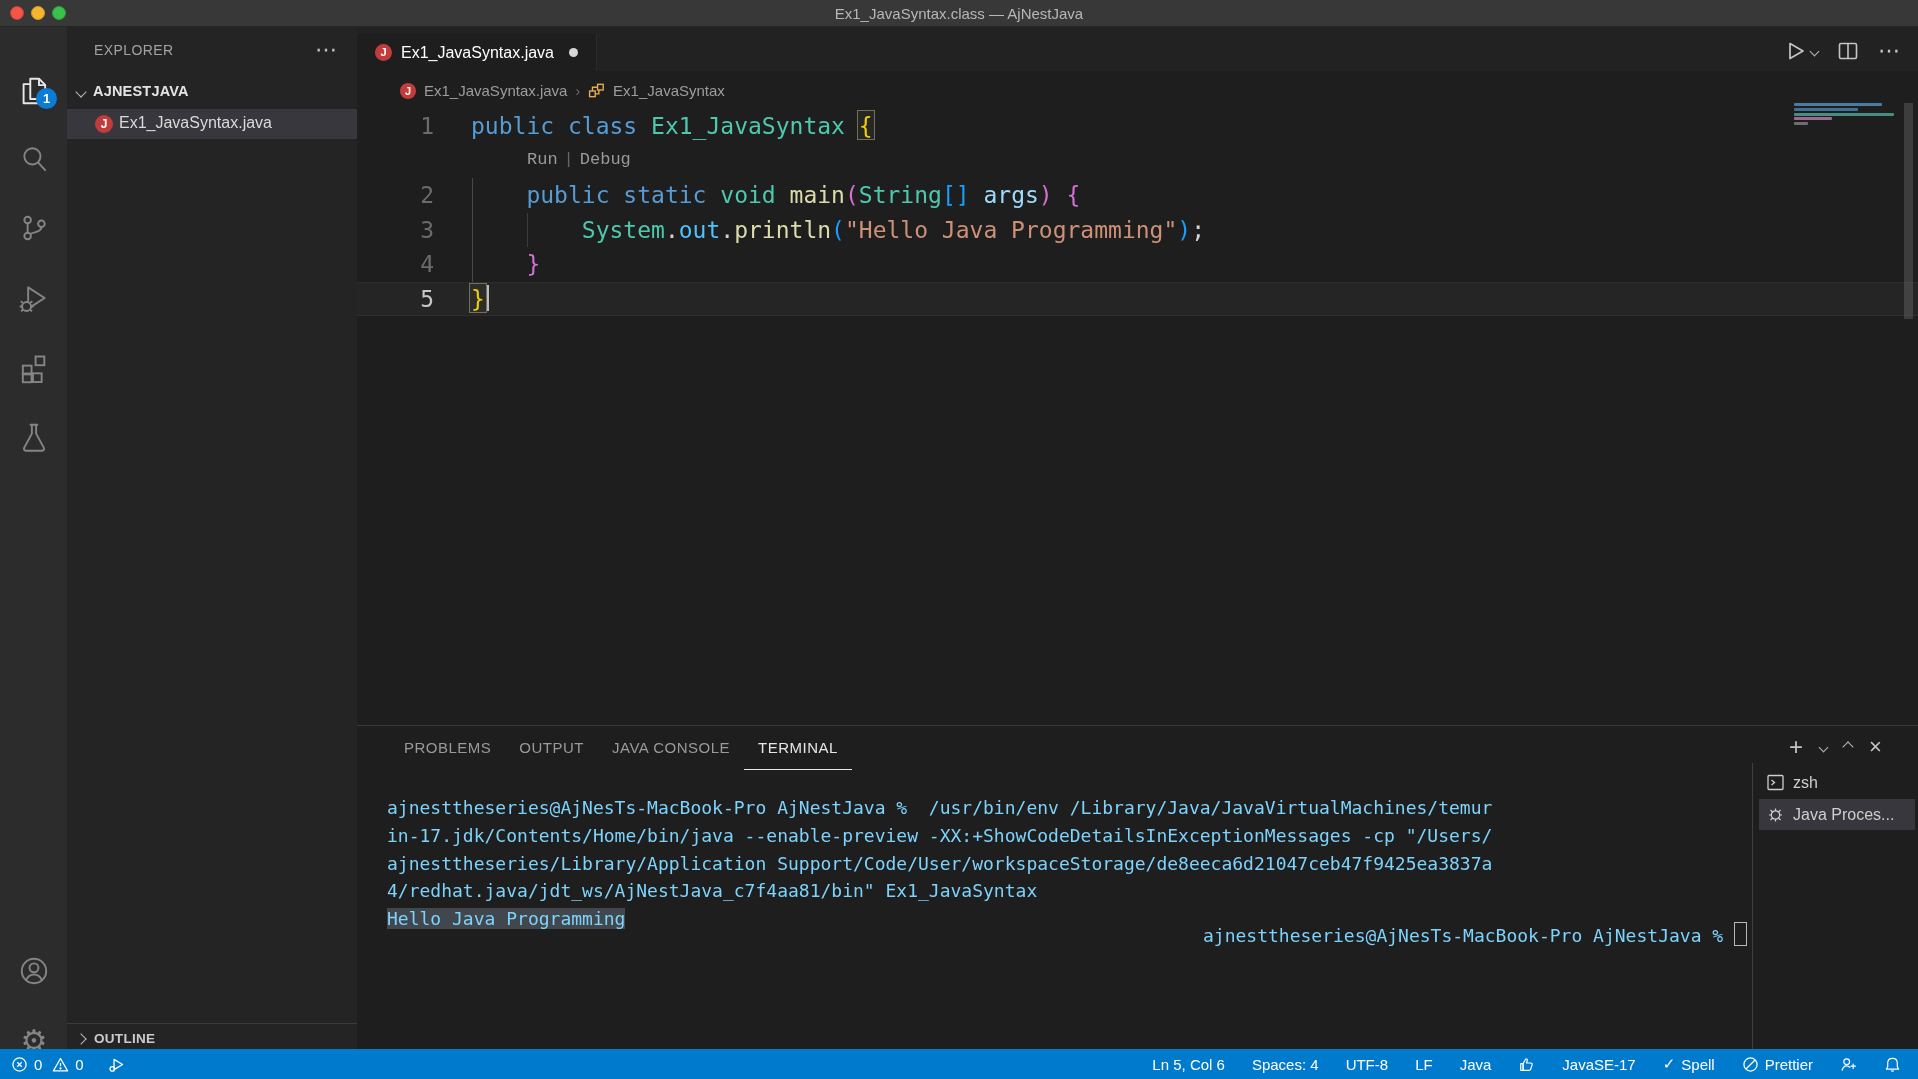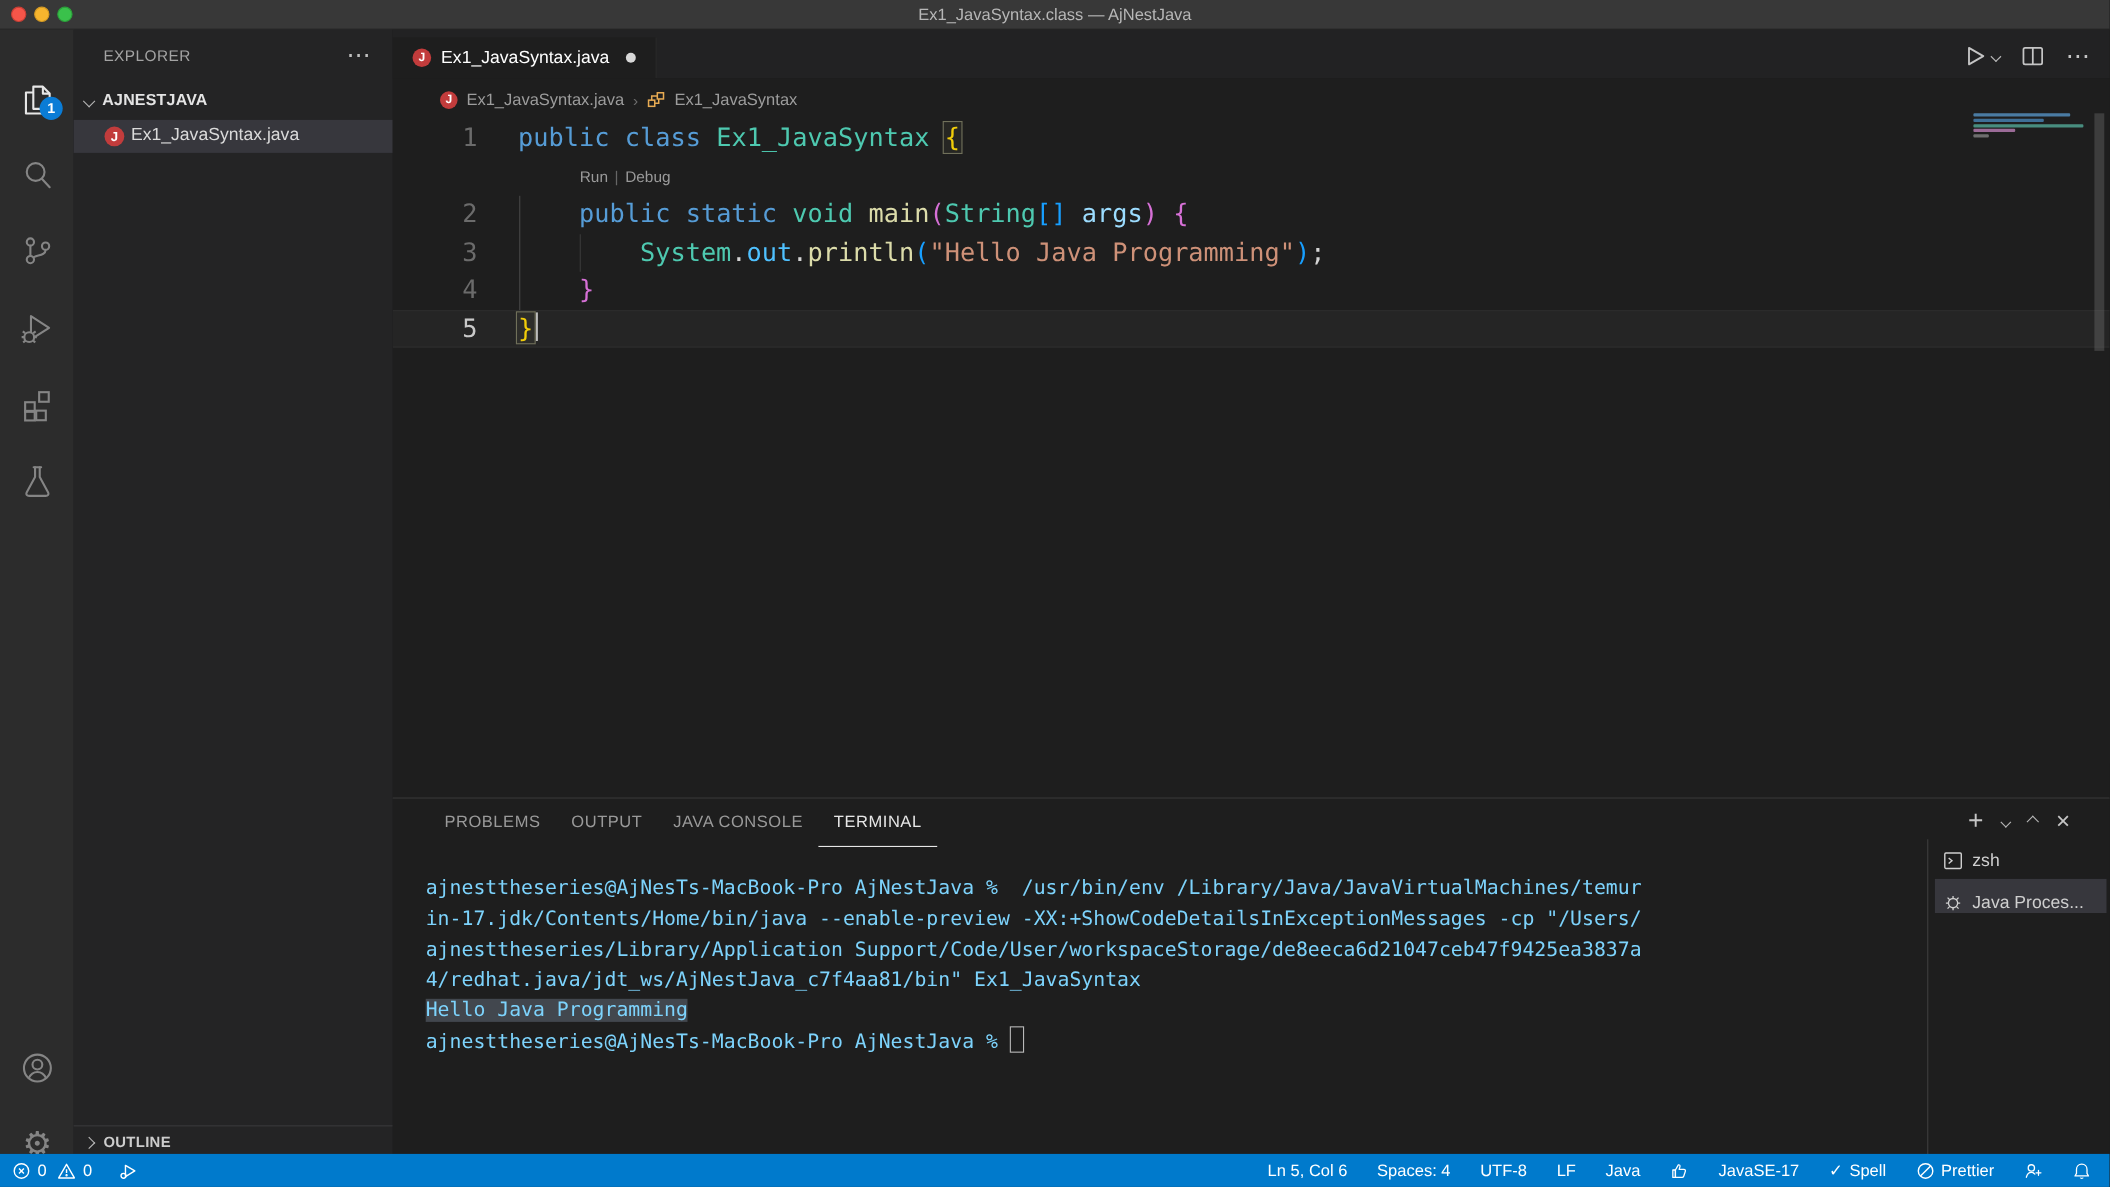--- a/index.html
+++ b/index.html
@@ -73,21 +73,21 @@
   .code-row .ln{position:absolute;left:0;top:0;width:77px;text-align:right;color:#6b6b6b;
                 font-family:"DejaVu Sans Mono",monospace;}
   .code-row.current .ln{color:#c8c8c8;}
   .code-row .ctext{position:absolute;left:114px;top:0;white-space:pre;font-family:"DejaVu Sans Mono",monospace;color:#d4d4d4;}
   .code-row.current{background:rgba(255,255,255,0.035);
                 box-shadow:inset 0 1px 0 #2e2e2e, inset 0 -1px 0 #2e2e2e;}
   .boxed{position:relative;}
   .boxed::after{content:"";position:absolute;left:-2px;right:-2px;top:-3px;bottom:-1px;
                 border:1px solid #70705a;background:rgba(120,120,90,0.10);}
   .caret{display:inline-block;width:2.5px;height:26px;background:#bcbcbc;vertical-align:-4px;margin-left:2px;}
-  .lens-row{position:absolute;left:170px;width:600px;height:34.5px;line-height:32px;font-size:14px;color:#9a9a9a;}
+  .lens-row{position:absolute;left:170px;width:600px;height:34.5px;line-height:32px;font-size:17px;color:#9a9a9a;font-family:Liberation Mono, monospace;}
   .lens-row .lens-link{cursor:pointer;}
   .lens-row .lsep{color:#666;padding:0 6px;}
   .iguide{position:absolute;width:1px;background:#3b3b3b;}
   #iguide1{left:114.5px;top:69px;height:103.5px;background:#484848;}
   #iguide2{left:169.9px;top:103.5px;height:34.5px;}
 
   #minimap{position:absolute;left:1437px;top:76px;width:106px;height:28px;cursor:pointer;}
   #minimap .mline{height:3px;margin-bottom:1.8px;border-radius:1px;opacity:.75;}
   #scrollbar-thumb{position:absolute;left:1547px;top:76px;width:9px;height:216px;
                    background:rgba(121,121,121,0.35);cursor:pointer;}
@@ -308,32 +308,32 @@
           <span class="chev up" style="width:7px;height:7px;"></span>
         </span>
       <span class="pa" id="pa-close">×</span>
     </div>
     <div id="terminal">
         <div class="trow" style="top: 24px;"><span>ajnesttheseries@AjNesTs-MacBook-Pro AjNestJava %  /usr/bin/env /Library/Java/JavaVirtualMachines/temur</span></div>
         <div class="trow" style="top: 51.8px;"><span>in-17.jdk/Contents/Home/bin/java --enable-preview -XX:+ShowCodeDetailsInExceptionMessages -cp "/Users/</span></div>
         <div class="trow" style="top: 79.6px;"><span>ajnesttheseries/Library/Application Support/Code/User/workspaceStorage/de8eeca6d21047ceb47f9425ea3837a</span></div>
         <div class="trow" style="top: 107.4px;"><span>4/redhat.java/jdt_ws/AjNestJava_c7f4aa81/bin" Ex1_JavaSyntax</span></div>
         <div class="trow" style="top: 135.2px;"><span class="tsel">Hello Java Programming</span></div>
-        <div class="trow" style="top: 163px;"><span>ajnesttheseries@AjNesTs-MacBook-Pro AjNestJava % </span><span class="tcursor"></span></div>
+        <div class="trow" style="top: 152px; text-align: right;"><span>ajnesttheseries@AjNesTs-MacBook-Pro AjNestJava % </span><span class="tcursor"></span></div>
       </div>
     <div id="term-sep"></div>
     <div id="term-list"></div>
   <div class="term-item" style="top: 41px;">
         <svg viewBox="0 0 19 19" fill="none" stroke="currentColor" stroke-width="1.3">
           <rect x="2" y="2.5" width="15" height="14" rx="1"></rect>
           <path d="M5.5 7l3 2.5-3 2.5"></path>
         </svg>
         <span class="lbl">zsh</span>
       </div>
-      <div class="term-item selected" style="top: 73px; align-items: flex-end;">
+      <div class="term-item selected" style="top: 73px;">
         <svg viewBox="0 0 19 19" fill="none" stroke="currentColor" stroke-width="1.2">
           <circle cx="9.5" cy="10" r="4.2"></circle>
           <path d="M9.5 5.8V3.5M9.5 14.2v2.3M5.3 10H3M16 10h-2.3M6.5 7l-2-2M12.5 7l2-2M6.5 13l-2 2M12.5 13l2 2"></path>
         </svg>
         <span class="lbl">Java Proces...</span>
       </div>
     </div>
 
   <div id="statusbar" style="background: rgb(0, 122, 204);">
     <div id="status-left">

